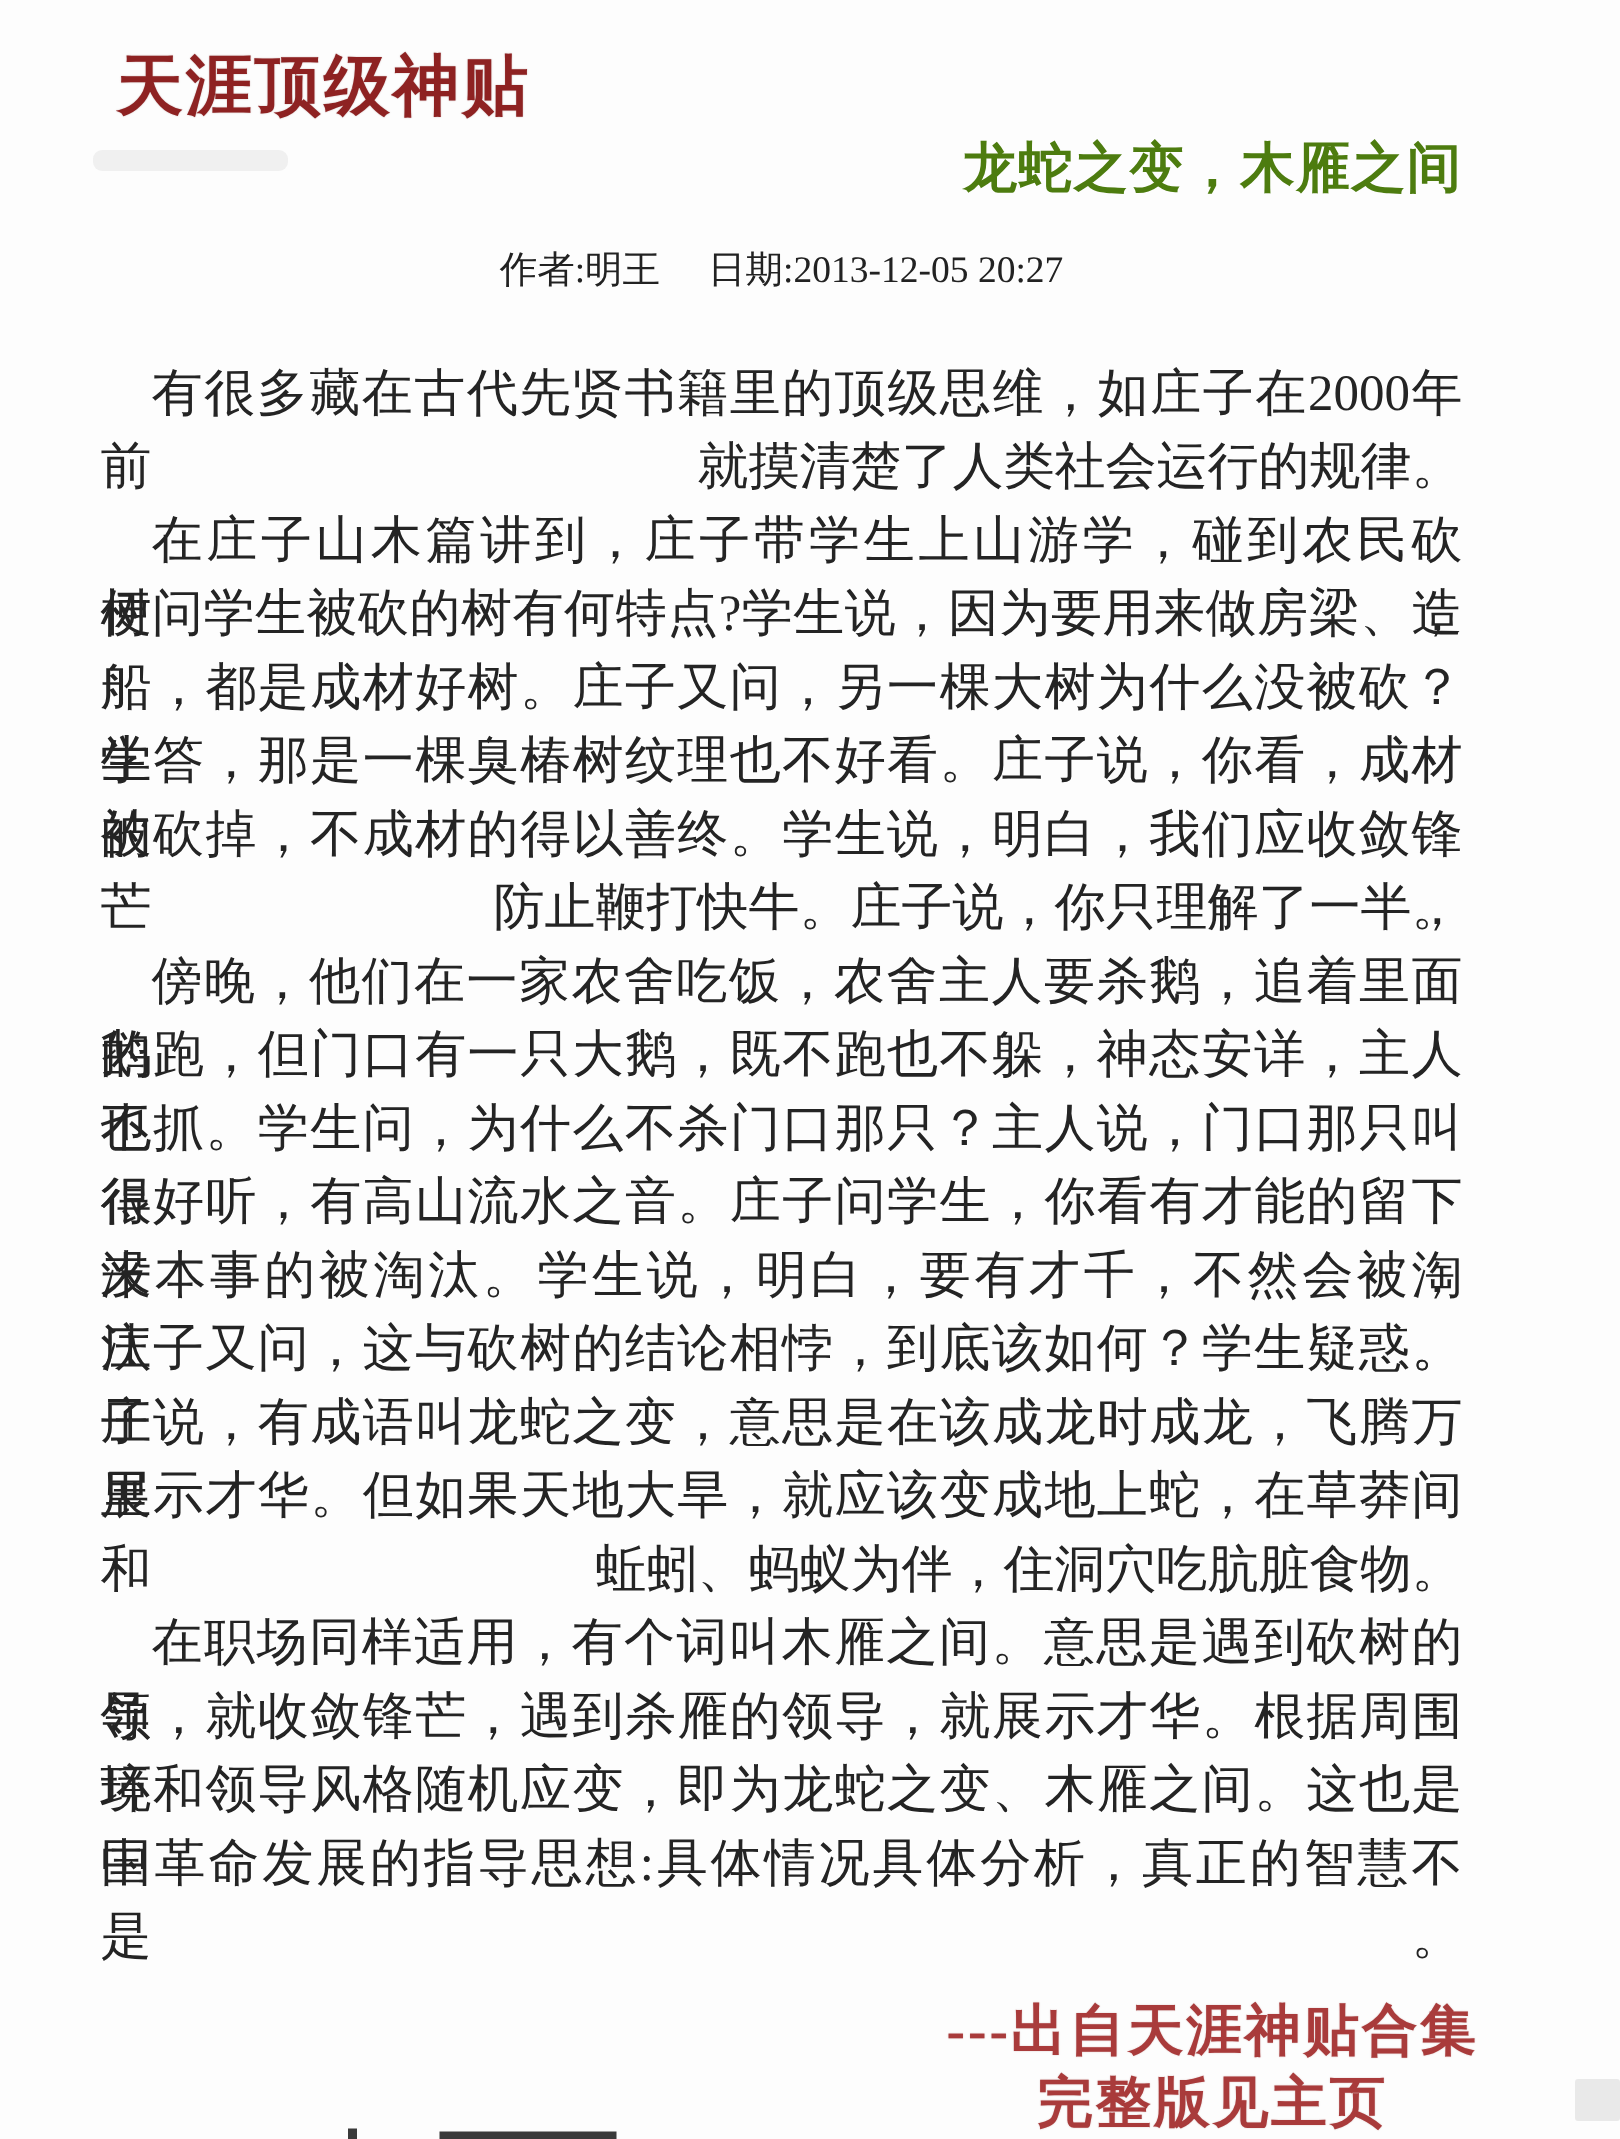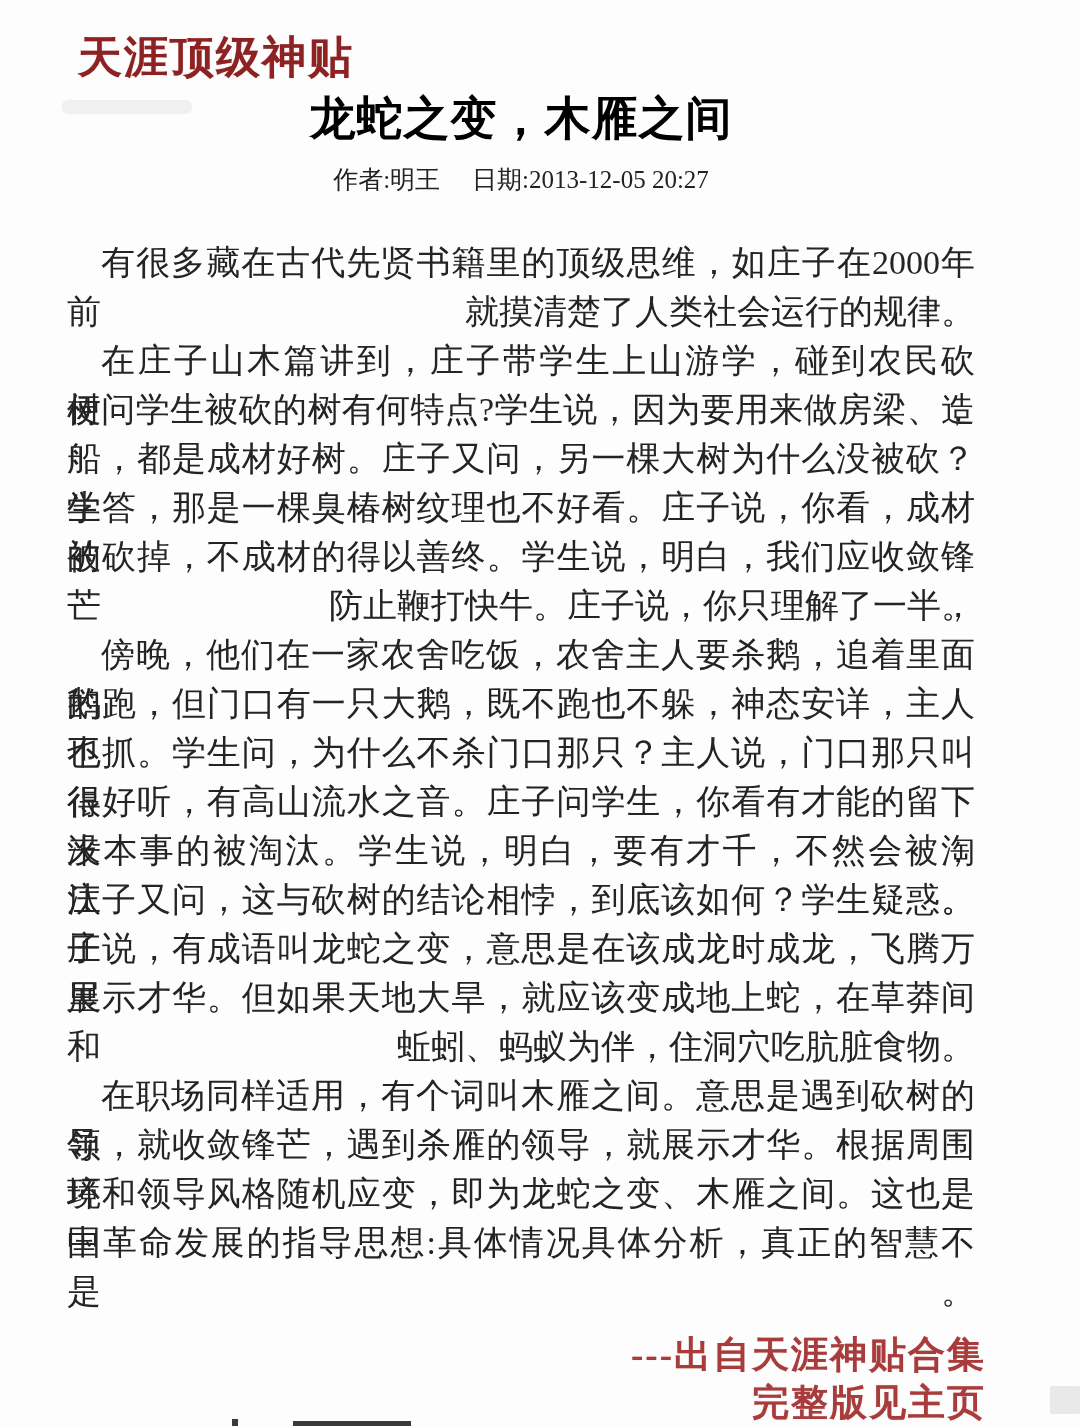--- a/index.html
+++ b/index.html
@@ -45,25 +45,25 @@
     text-shadow: 0 0 1px rgba(90, 10, 10, 0.35);
     text-align: center;
   }
 
   .title {
     position: absolute;
     left: 67px;
     top: 88px;
     width: 908px;
     margin: 0;
-    text-align: center;
-    font-size: 46px;
+    text-align: right;
+    font-size: 36px;
     font-weight: bold;
     letter-spacing: 1px;
-    color: #000000;
+    color: #4d7c0f;
   }
 
   .meta {
     position: absolute;
     left: 67px;
     top: 163px;
     width: 908px;
     text-align: center;
     font-size: 25px;
     color: #222222;
@@ -104,21 +104,20 @@
   .footer .f1 {
     font-size: 37px;
     letter-spacing: 2px;
     line-height: 50px;
     text-align: center;
   }
   .footer .f2 {
     font-size: 37px;
     letter-spacing: 2px;
     line-height: 46px;
-    text-align: right;
   }
 
   .fragment {
     position: absolute;
     bottom: 0;
     left: 0;
     width: 100%;
     height: 8px;
   }
   .fragment .tick {

